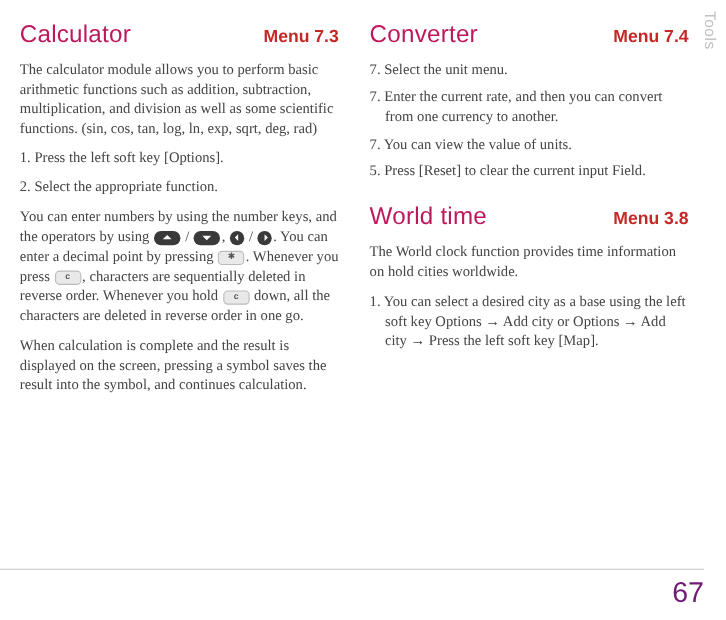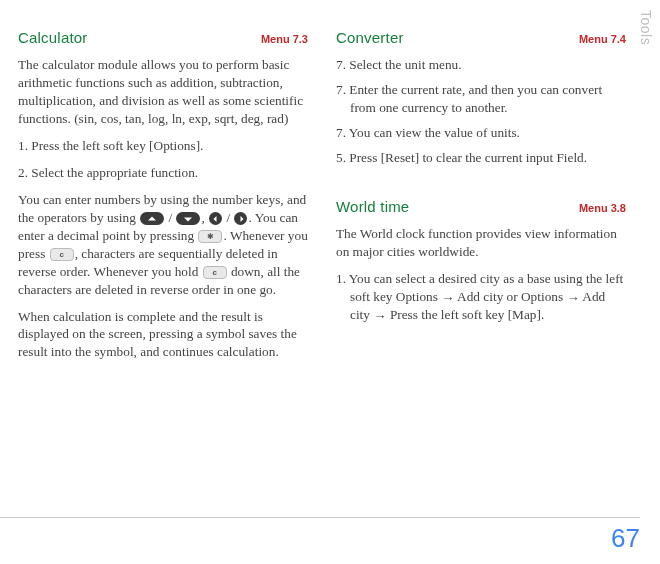--- a/index.html
+++ b/index.html
@@ -23,30 +23,29 @@
     line-height: 1.35;
   }
   .section-header {
     display: flex;
     justify-content: space-between;
     align-items: baseline;
     margin-bottom: 8px;
     margin-top: 2px;
   }
   .section-title {
-    color: #15803d;
-    font-size: 15px;
+    color: #be185d;
+    font-size: 22px;
     font-weight: 400;
     font-family: Verdana, Geneva, sans-serif;
     letter-spacing: 0.2px;
-    margin-top: 12px;
   }
   .menu-tag {
     color: #c62828;
-    font-size: 11px;
+    font-size: 16px;
     font-family: Verdana, Geneva, sans-serif;
     font-weight: bold;
   }
   .para {
     margin-bottom: 9px;
   }
   .step-list .step {
     margin-bottom: 7px;
     padding-left: 14px;
     text-indent: -14px;
@@ -143,21 +142,21 @@
     writing-mode: vertical-rl;
     color: #bfbfbf;
     font-size: 14px;
     font-family: Verdana, sans-serif;
     letter-spacing: 0.5px;
   }
   .page-number {
     position: absolute;
     right: 20px;
     bottom: 10px;
-    color: #3b82f6;
+    color: #701a75;
     font-size: 26px;
     font-family: Verdana, sans-serif;
   }
   .page-number::before {
     content: "";
     position: absolute;
     right: 0;
     top: -6px;
     width: 640px;
     border-top: 1px solid #ccc;
@@ -198,21 +197,21 @@
       <li class="step">7. Enter the current rate, and then you can convert from one currency to another.</li>
       <li class="step">7. You can view the value of units.</li>
       <li class="step">5. Press [Reset] to clear the current input Field.</li>
     </ol>
 
     <div class="world-section">
       <div class="section-header">
         <span class="section-title">World time</span>
         <span class="menu-tag">Menu 3.8</span>
       </div>
-      <p class="para">The World clock function provides view information on major cities worldwide.</p>
+      <p class="para">The World clock function provides time information on hold cities worldwide.</p>
       <ol class="numbered step-list">
         <li class="step">1. You can select a desired city as a base using the left soft key Options →  Add city or Options → Add city → Press the left soft key [Map].</li>
       </ol>
     </div>
   </div>
 
 </div>
 
 <div class="page-number">67</div>
 

